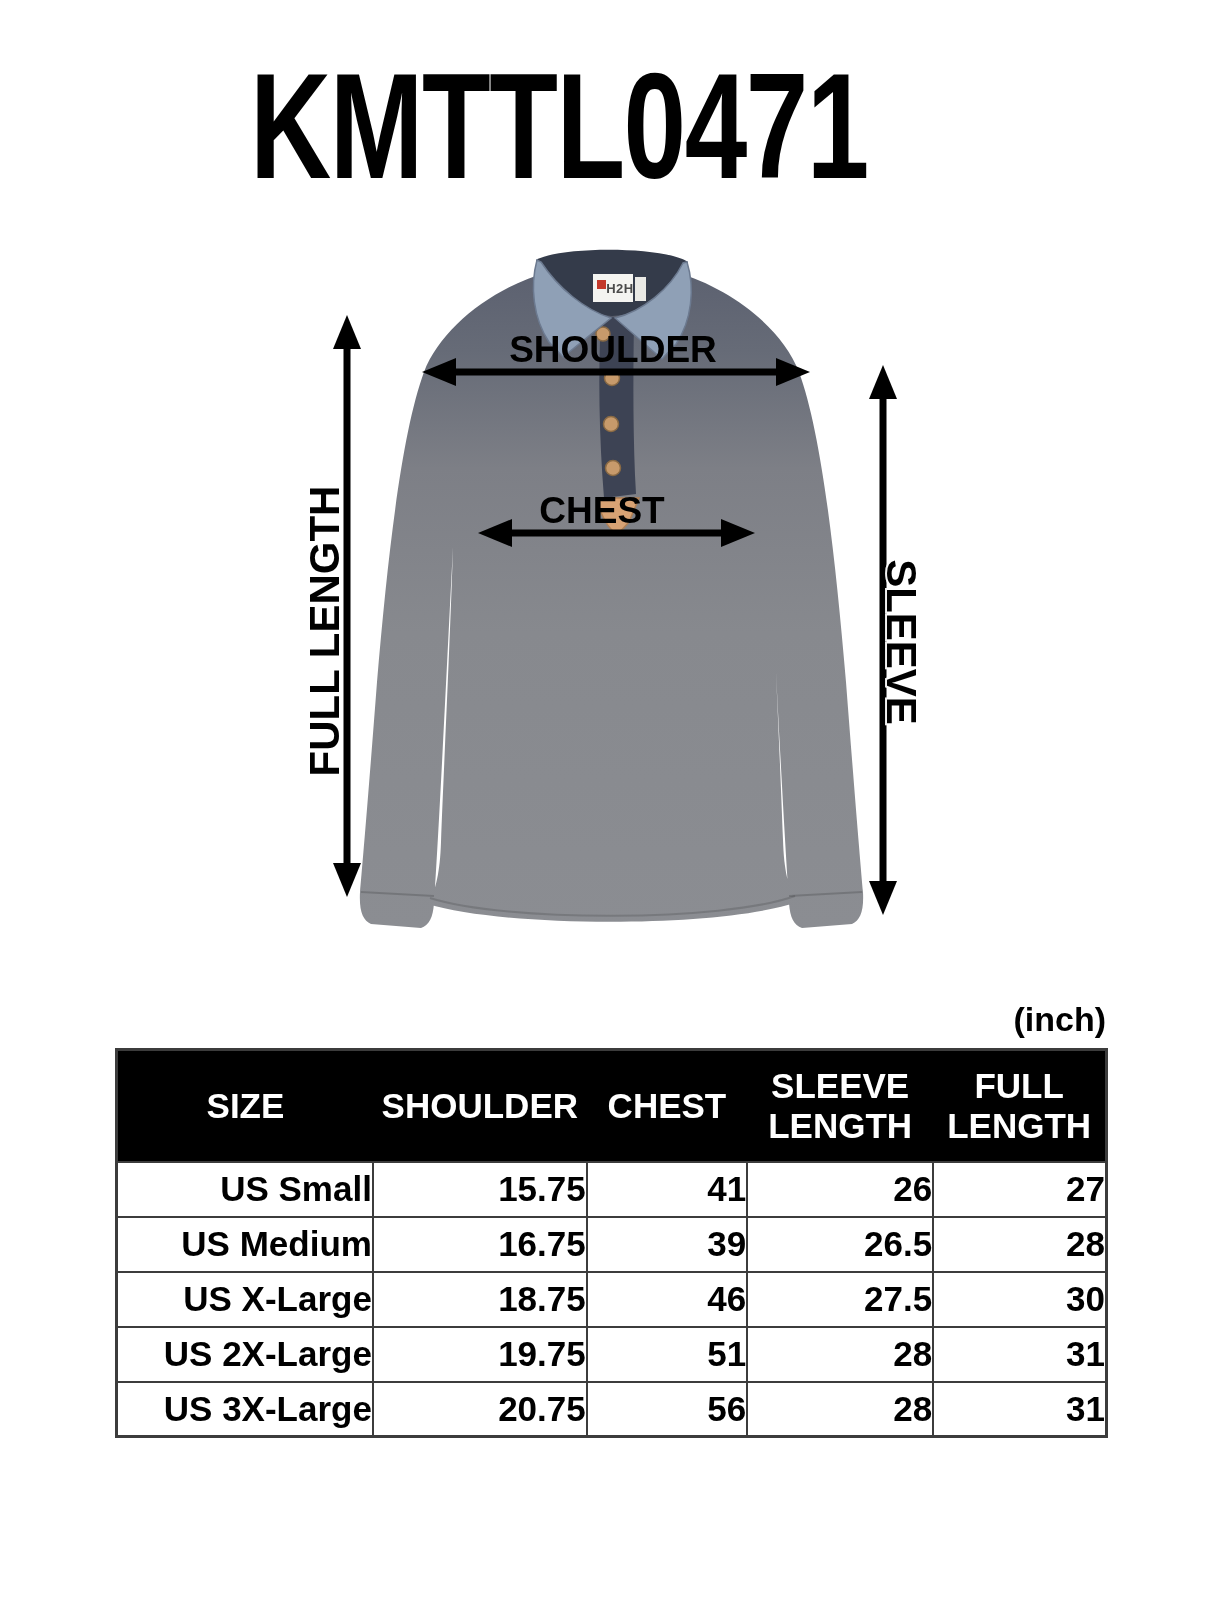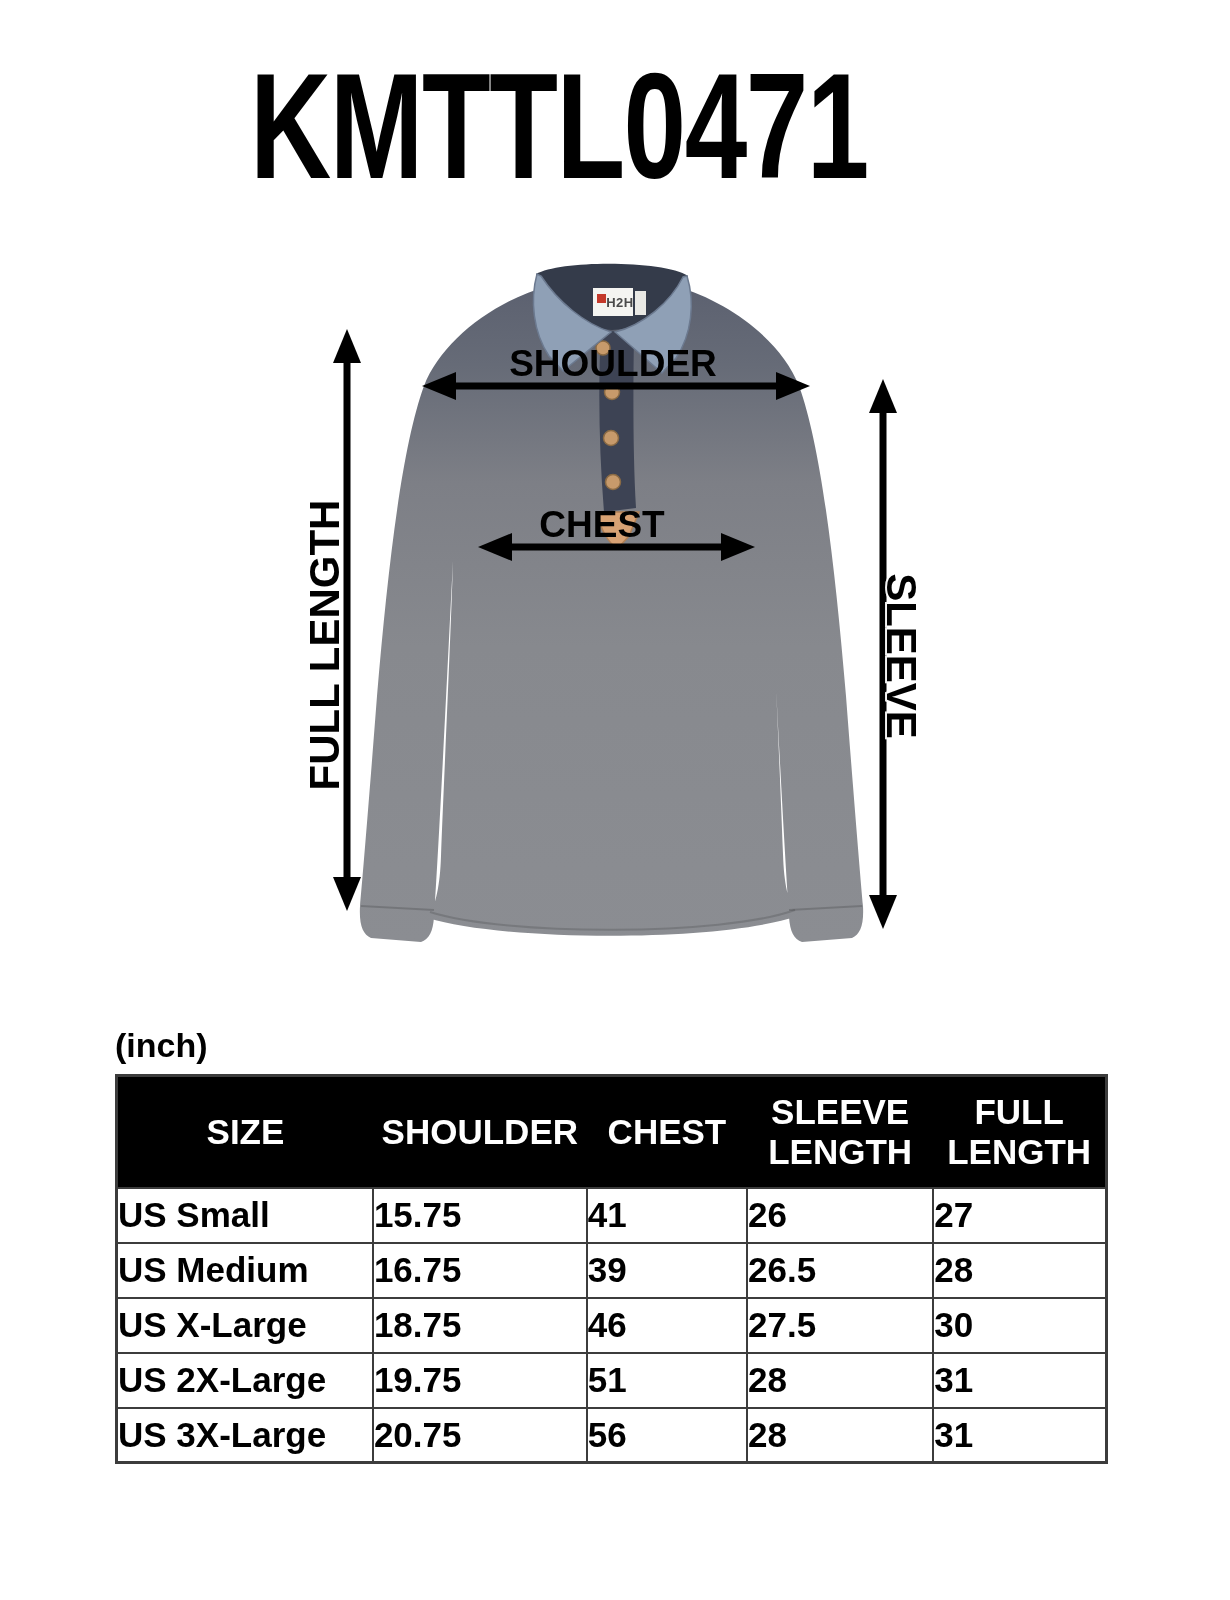--- a/index.html
+++ b/index.html
@@ -7,44 +7,44 @@
   #canvas {
     position:relative; width:1230px; height:1600px; background:#ffffff;
     font-family:"Liberation Sans", sans-serif; overflow:hidden;
   }
   .title {
     position:absolute; top:40px; left:0; width:1118px;
     text-align:center; font-weight:bold; font-size:150px; color:#000;
     white-space:nowrap;
   }
   .title .squeeze { display:inline-block; transform:scaleX(0.75); letter-spacing:-2px; }
-  .diagram { position:absolute; top:236px; left:0; width:1062px; height:780px; }
+  .diagram { position:absolute; top:222px; left:0; width:1062px; height:780px; }
   .diagram svg { display:block; }
   .dim-label { font-weight:bold; font-size:37px; fill:#000; }
   .dim-label-rot { font-weight:bold; font-size:42px; fill:#000;
     paint-order:stroke; stroke:rgba(255,255,255,0.9); stroke-width:4px; }
   .brand-text { font-weight:bold; font-size:13px; fill:#4a4a4a; letter-spacing:0.5px; }
 
   .table-area { position:absolute; left:115px; top:1000px; width:993px; }
   .unit-label {
-    text-align:left; font-weight:bold; font-size:34px; color:#000;
-    line-height:38px; margin-bottom:10px; padding-right:2px;margin-top:26px;
+    text-align:right; font-weight:bold; font-size:34px; color:#000;
+    line-height:38px; margin-bottom:10px; padding-right:2px;
   }
   table.size-table {
     width:100%; border-collapse:collapse; table-layout:fixed;
     border:3px solid #3c3c3c;
   }
   table.size-table th {
     background:#000; color:#fff; font-weight:bold; font-size:35px;
     height:112px; text-align:center; vertical-align:middle; line-height:40px;
     border:0; padding:0 6px;
   }
   table.size-table td {
     background:#fff; color:#000; font-weight:bold; font-size:35px;
-    height:55px; text-align:left; vertical-align:middle;
+    height:55px; text-align:right; vertical-align:middle;
     border:2px solid #3c3c3c; padding:0;
   }
   .footnote {
     margin-top:14px; text-align:right; font-weight:bold; font-size:36px; color:#000;
     padding-right:2px; white-space:nowrap;
   }
 </style>
 </head>
 <body>
 

